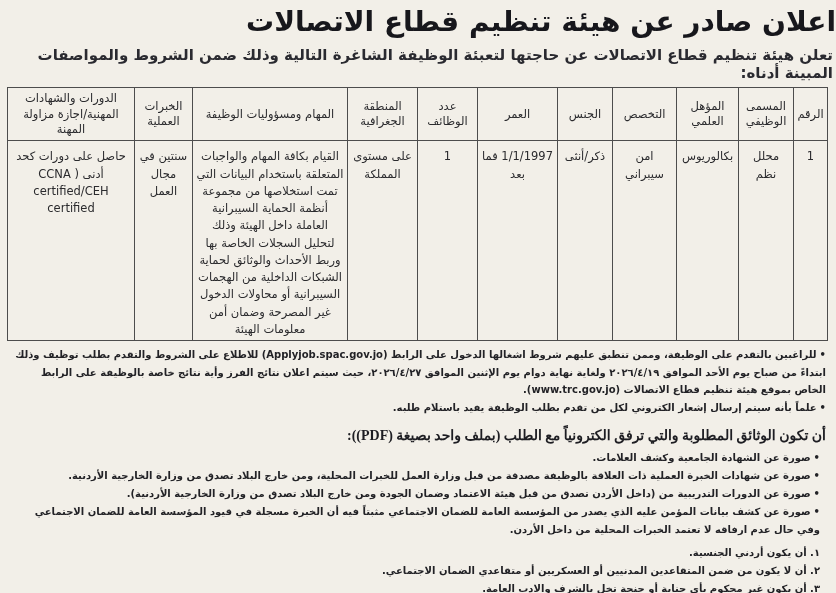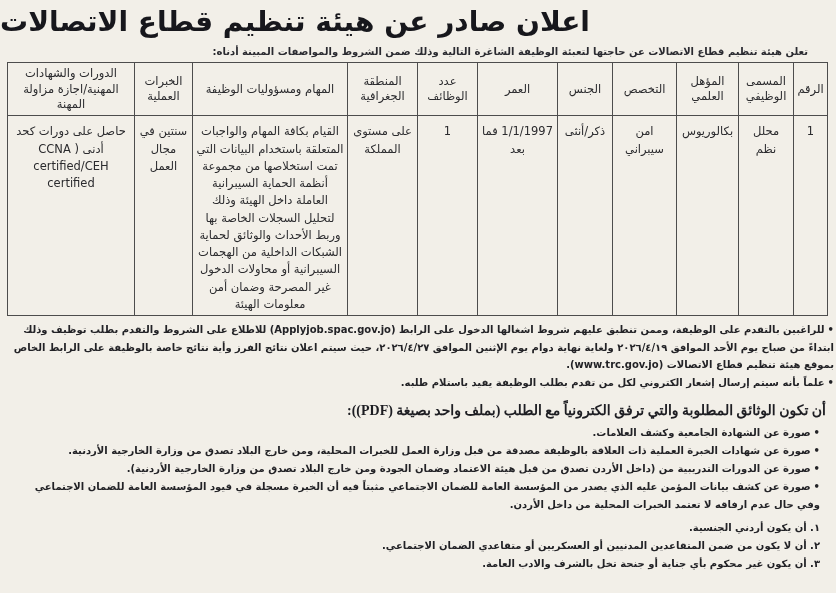--- a/index.html
+++ b/index.html
@@ -7,31 +7,31 @@
     width:836px;height:593px;
     background:#f2efe8;
     font-family:"DejaVu Sans",sans-serif;
     color:#1d1d1f;
     direction:rtl;
     overflow:hidden;
     position:relative;
   }
   .page{padding:2px 0 0;}
   .title{
-    text-align:left;
+    text-align:right;
     font-size:28px;
     font-weight:bold;
     line-height:1.3;
     padding:2px 0 3px;
     color:#17171c;
   }
   .intro{
-    font-size:10px;
+    font-size:15px;
     font-weight:bold;
-    padding:3px 28px 4px;
+    padding:3px 3px 4px;
     color:#2a2a30;
   }
   table.job-table{
     border-collapse:collapse;
     table-layout:fixed;
     width:820px;
     margin:1px 8px 0;
     background:transparent;
   }
   table.job-table th, table.job-table td{
@@ -49,21 +49,21 @@
     line-height:1.35;
   }
   table.job-table td{
     vertical-align:top;
     padding-top:7px;
     line-height:1.5;
   }
   tr.data-row{height:172px;}
   td.tasks-cell{font-size:11px;line-height:1.6;}
   .notes{
-    padding:5px 2px 0;
+    padding:5px 10px 0;
     font-size:10px;
     font-weight:bold;
     line-height:1.75;
     color:#222226;
   }
   .note-item{margin:0;}
   .bullet{margin-left:3px;}
   .section-heading{
     font-size:14px;
     font-weight:bold;

